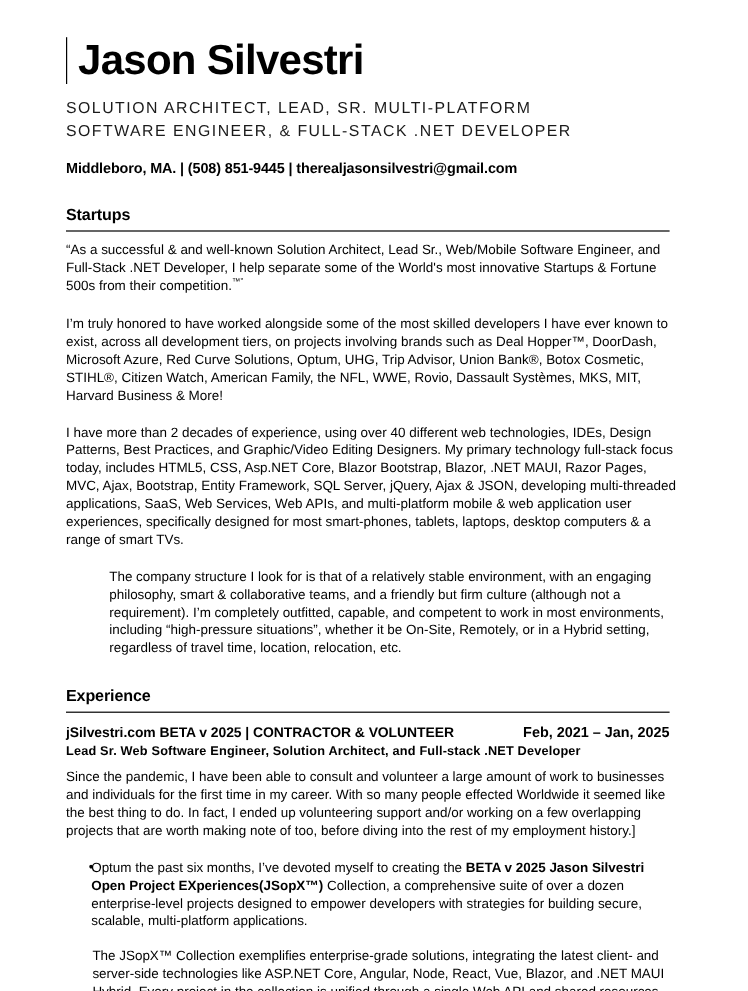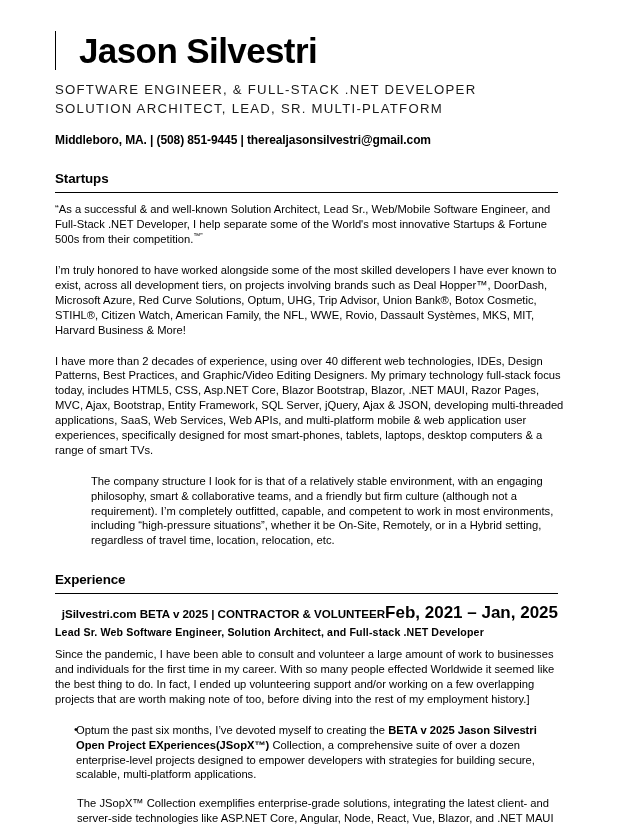--- a/index.html
+++ b/index.html
@@ -28,21 +28,21 @@
   
   .name-wrap {
     padding-top: 31px;
   }
   .name {
     font-size: 35px;
     font-weight: bold;
     letter-spacing: -0.6px;
     line-height: 1.12;
     border-left: 1.4px solid #000;
-    padding-left: 23px;
+    padding-left: 9px;
     margin: 0;
     white-space: nowrap;
   }
 
   .subtitle {
     margin: 11px 0 0 0;
     font-size: 13.2px;
     letter-spacing: 1.25px;
     line-height: 1.42;
     font-weight: normal;
@@ -79,32 +79,32 @@
     margin: 0 0 16px 0;
     text-align: left;
     letter-spacing: 0.01px;
   }
   .para:last-child { margin-bottom: 0; margin-left: 36px; }
   .para sup { font-size: 7px; vertical-align: super; }
 
   
   .job-head {
     display: flex;
-    justify-content: flex-end;
+    justify-content: space-between;
     align-items: baseline;
     width: 503px;
     margin: 0 0 3px 0;
   }
   .job-title {
     font-size: 11.6px;
     font-weight: bold;
     letter-spacing: -0.05px;
   }
   .job-dates {
-    font-size: 17px;
+    font-size: 12px;
     font-weight: bold;
     white-space: nowrap;
   }
   .job-role {
     font-size: 10.6px;
     font-weight: bold;
     margin: 0 0 9px 0;
     letter-spacing: 0.15px;
   }
 
@@ -131,22 +131,22 @@
 </style>
 </head>
 <body>
 
 <div class="page">
 
   <div class="name-wrap">
     <h1 class="name">Jason Silvestri</h1>
 
     <div class="subtitle">
+      <span class="line">SOLUTION ARCHITECT, LEAD, SR. MULTI-PLATFORM</span>
       <span class="line">SOFTWARE ENGINEER, &amp; FULL-STACK .NET DEVELOPER</span>
-      <span class="line">SOLUTION ARCHITECT, LEAD, SR. MULTI-PLATFORM</span>
     </div>
 
     <div class="contact">Middleboro, MA. | (508) 851-9445 | therealjasonsilvestri@gmail.com</div>
   </div>
 
   <div class="section">
     <h2 class="section-title">Startups</h2>
     <hr class="rule">
 
     <p class="para"><span>“As a successful &amp; and well-known Solution Architect, Lead Sr., Web/Mobile Software Engineer, and Full-Stack .NET Developer, I help separate some of the World's most innovative Startups &amp; Fortune 500s from their competition.</span><sup>™”</sup></p>

